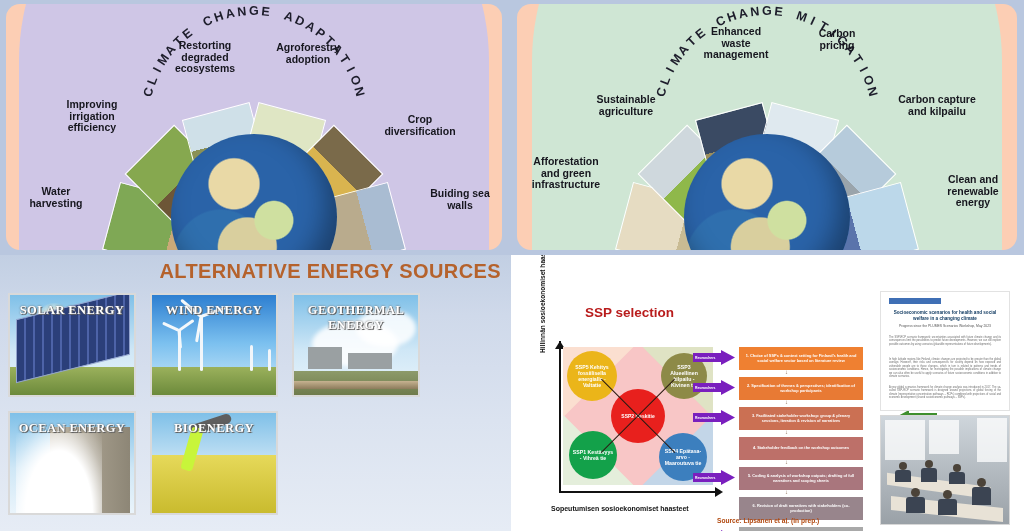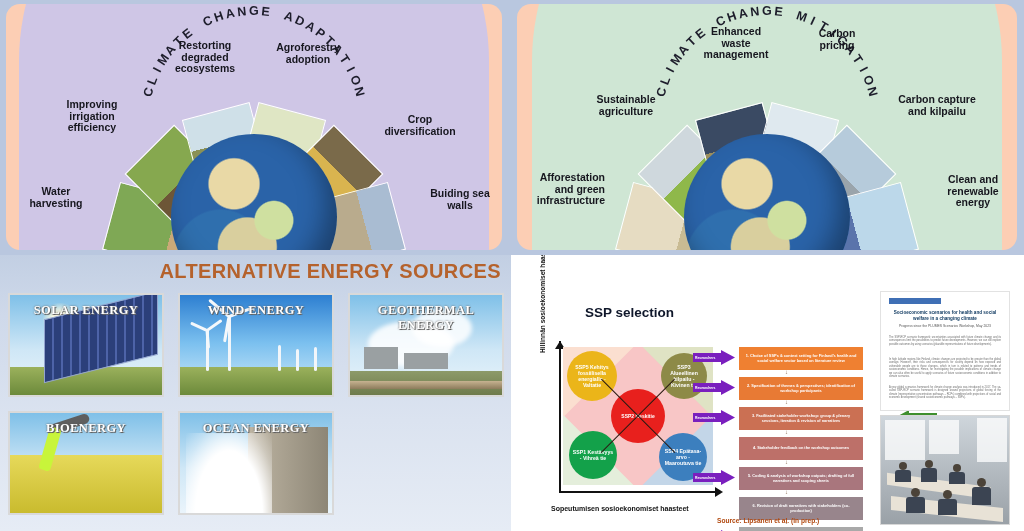--- a/index.html
+++ b/index.html
@@ -67,21 +67,21 @@
     background:linear-gradient(180deg,#c2cfe3 0%,#cfd9ea 22%,#dbe3f0 60%,#e6ecf5 100%);
     overflow:hidden;
   }
   #energy-title{
     position:absolute;right:10px;top:5px;
     font-size:20px;font-weight:600;letter-spacing:.4px;color:#b5622c;
   }
   .tiles{position:absolute;left:8px;top:38px;width:498px;}
   .trow{display:flex;gap:14px;margin-bottom:14px;}
   .tile{
-    position:relative;width:156px;height:104px;
+    position:relative;width:128px;height:104px;
     border:2px solid #d9d9d9;box-sizing:border-box;overflow:hidden;
   }
   .tile .tl{
     position:absolute;left:0;right:0;top:8px;text-align:center;
     font-family:"Liberation Serif",serif;
     font-size:12.5px;font-weight:700;letter-spacing:.4px;
     color:#ffffff;
     text-shadow:0 0 2px #555, 1px 1px 0 #666;
   }
   .sky{position:absolute;inset:0;background:linear-gradient(180deg,#2d7fd1 0%,#7bc0ef 48%,#d3ecfa 100%);}
@@ -118,21 +118,21 @@
     position:absolute;left:511px;top:255px;width:513px;height:276px;
     background:#ffffff;overflow:hidden;
   }
   #ssp-title{
     position:absolute;left:14px;top:4px;width:470px;
     font-size:17.5px;line-height:20px;font-weight:700;color:#0f4d4a;
     letter-spacing:-.2px;
   }
   #ssp-sub{
     position:absolute;left:74px;top:50px;
-    font-size:13.5px;font-weight:700;color:#0f172a;
+    font-size:13.5px;font-weight:700;color:#b91c1c;
   }
 
   
   #quad-wrap{position:absolute;left:22px;top:86px;width:190px;height:170px;}
   #yaxis-label{
     position:absolute;left:-2px;top:12px;width:110px;
     transform:rotate(-90deg);transform-origin:0 0;
     font-size:6.6px;font-weight:700;color:#111;white-space:nowrap;
     margin-left:8px;
   }
@@ -281,21 +281,21 @@
         <span style="transform: rotate(31.25deg) translate(-50%, -116px);">T</span>
         <span style="transform: rotate(37.5deg) translate(-50%, -116px);">I</span>
         <span style="transform: rotate(43.75deg) translate(-50%, -116px);">G</span>
         <span style="transform: rotate(50deg) translate(-50%, -116px);">A</span>
         <span style="transform: rotate(56.25deg) translate(-50%, -116px);">T</span>
         <span style="transform: rotate(62.5deg) translate(-50%, -116px);">I</span>
         <span style="transform: rotate(68.75deg) translate(-50%, -116px);">O</span>
         <span style="transform: rotate(75deg) translate(-50%, -116px);">N</span>
       </div>
 
-    <div class="cap" style="left:10px;top:168px;width:78px;text-align:right;">Afforestation and green infrastructure</div>
+    <div class="cap" style="left:10px;top:152px;width:78px;">Afforestation and green infrastructure</div>
     <div class="cap" style="left:70px;top:90px;width:78px;">Sustainable agriculture</div>
     <div class="cap" style="left:178px;top:22px;width:82px;">Enhanced waste management</div>
     <div class="cap" style="left:284px;top:24px;width:72px;">Carbon pricing</div>
     <div class="cap" style="left:378px;top:90px;width:84px;">Carbon capture and kilpailu</div>
     <div class="cap" style="left:420px;top:170px;width:72px;">Clean and renewable energy</div>
   </div>
 
   <div id="panel-energy">
     <div id="energy-title">ALTERNATIVE ENERGY SOURCES</div>
 
@@ -339,31 +339,31 @@
           <div class="pipe"></div>
           <div class="tl">GEOTHERMAL ENERGY</div>
         </div>
       </div>
 
       <div class="trow">
 
 
         <div class="tile">
           <div class="sky2"></div>
+          <div class="damwall"></div>
+          <div class="spill"></div>
+          <div class="tl">OCEAN ENERGY</div>
+        </div>
+
+        <div class="tile">
+          <div class="sky2"></div>
           <div class="ground-yellow" style="height:58px;"></div>
           <div class="hose"></div>
           <div class="nozzle"></div>
           <div class="tl">BIOENERGY</div>
-        </div>
-
-        <div class="tile">
-          <div class="sky2"></div>
-          <div class="damwall"></div>
-          <div class="spill"></div>
-          <div class="tl">OCEAN ENERGY</div>
         </div>
       </div>
     </div>
   </div>
 
   <div id="panel-ssp">
     <div id="ssp-sub">SSP selection</div>
 
     <div id="quad-wrap">
       <div id="yaxis-label">Hillinnän sosioekonomiset haasteet</div>

